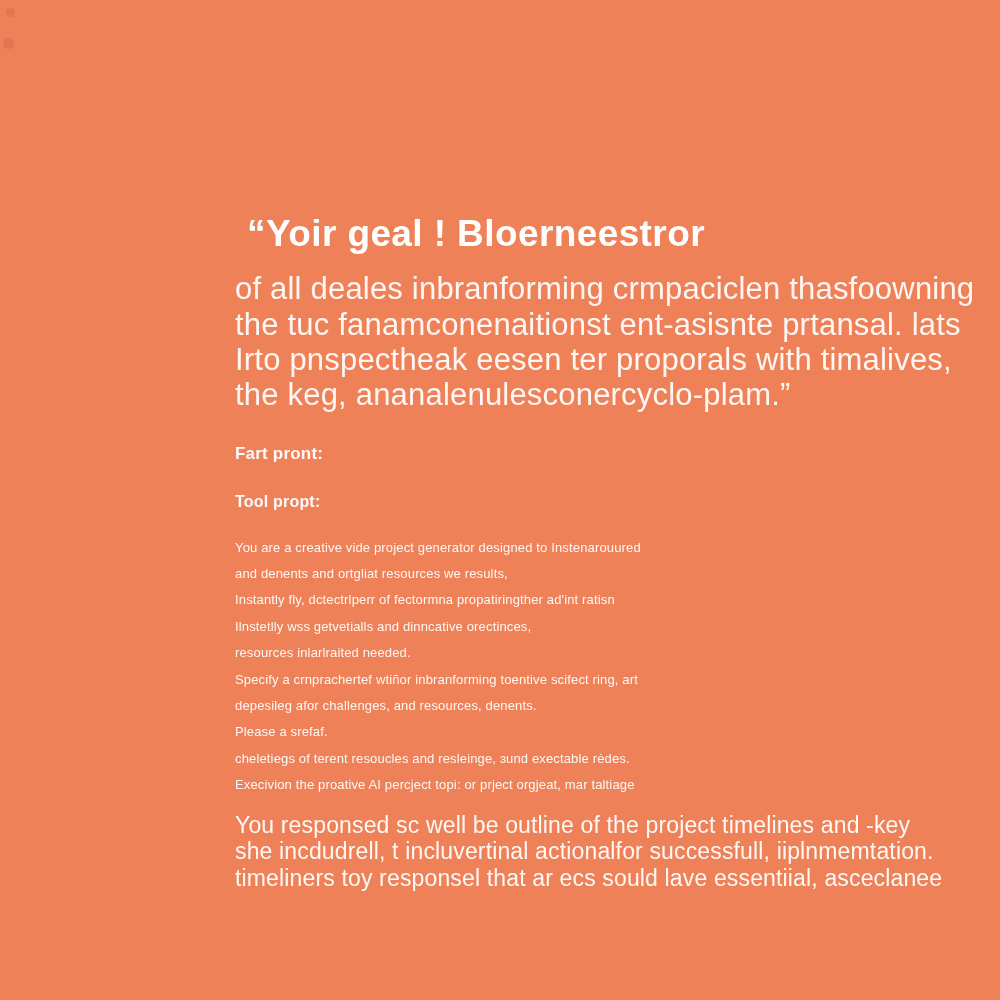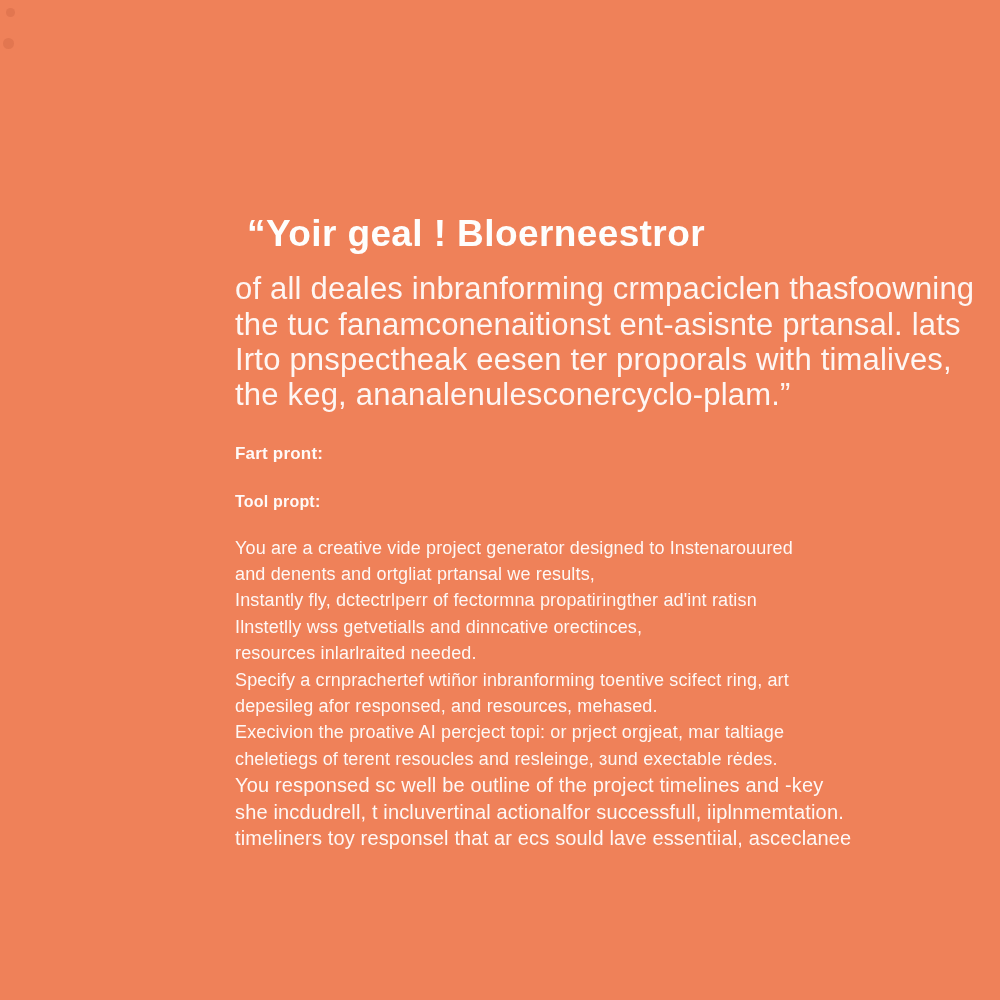--- a/index.html
+++ b/index.html
@@ -41,28 +41,29 @@
     font-weight: 700;
     letter-spacing: 0.2px;
     color: rgba(255,255,255,0.96);
   }
   .small-label.tool {
     margin-top: 29px;
     font-size: 16px;
   }
   .body-block {
     margin-top: 24px;
-    font-size: 18px;
+    font-size: 13px;
     font-weight: 400;
     line-height: 26.4px;
     letter-spacing: 0.15px;
     color: rgba(255,255,255,0.94);
   }
   .footer-block {
-    font-size: 20px;
+    margin-top: 13px;
+    font-size: 23px;
     font-weight: 400;
     line-height: 26.4px;
     letter-spacing: 0.15px;
     color: rgba(255,255,255,0.94);
   }
   .line { white-space: nowrap; }
   .artifact {
     position: absolute;
     border-radius: 50%;
     background: rgba(196, 92, 58, 0.30);
@@ -86,28 +87,29 @@
     <div class="line">Irto pnspectheak eesen ter proporals with timalives,</div>
     <div class="line">the keg, ananalenulesconercyclo-plam.”</div>
   </div>
 
   <div class="small-label">Fart pront:</div>
 
   <div class="small-label tool">Tool propt:</div>
 
   <div class="body-block">
     <div class="line">You are a creative vide project generator designed to Instenarouured</div>
-    <div class="line">and denents and ortgliat prtansal we results,</div>
+    <div class="line">and denents and ortgliat resources we results,</div>
     <div class="line">Instantly fly, dctectrlperr of fectormna propatiringther ad'int ratisn</div>
     <div class="line">Ilnstetlly wss getvetialls and dinncative orectinces,</div>
     <div class="line">resources inlarlraited needed.</div>
     <div class="line">Specify a crnprachertef wtiñor inbranforming toentive scifect ring, art</div>
-    <div class="line">depesileg afor responsed, and resources, mehased.</div>
+    <div class="line">depesileg afor challenges, and resources, denents.</div>
+    <div class="line">Please a srefaf.</div>
+    <div class="line">cheletiegs of terent resoucles and resleinge, ɜund exectable rėdes.</div>
     <div class="line">Execivion the proative AI percject topi: or prject orgjeat, mar taltiage</div>
-    <div class="line">cheletiegs of terent resoucles and resleinge, ɜund exectable rėdes.</div>
   </div>
 
   <div class="footer-block">
     <div class="line">You responsed sc well be outline of the project timelines and -key</div>
     <div class="line">she incdudrell, t incluvertinal actionalfor successfull, iiplnmemtation.</div>
     <div class="line">timeliners toy responsel that ar ecs sould lave essentiial, asceclanee</div>
   </div>
 
 </div>
 

